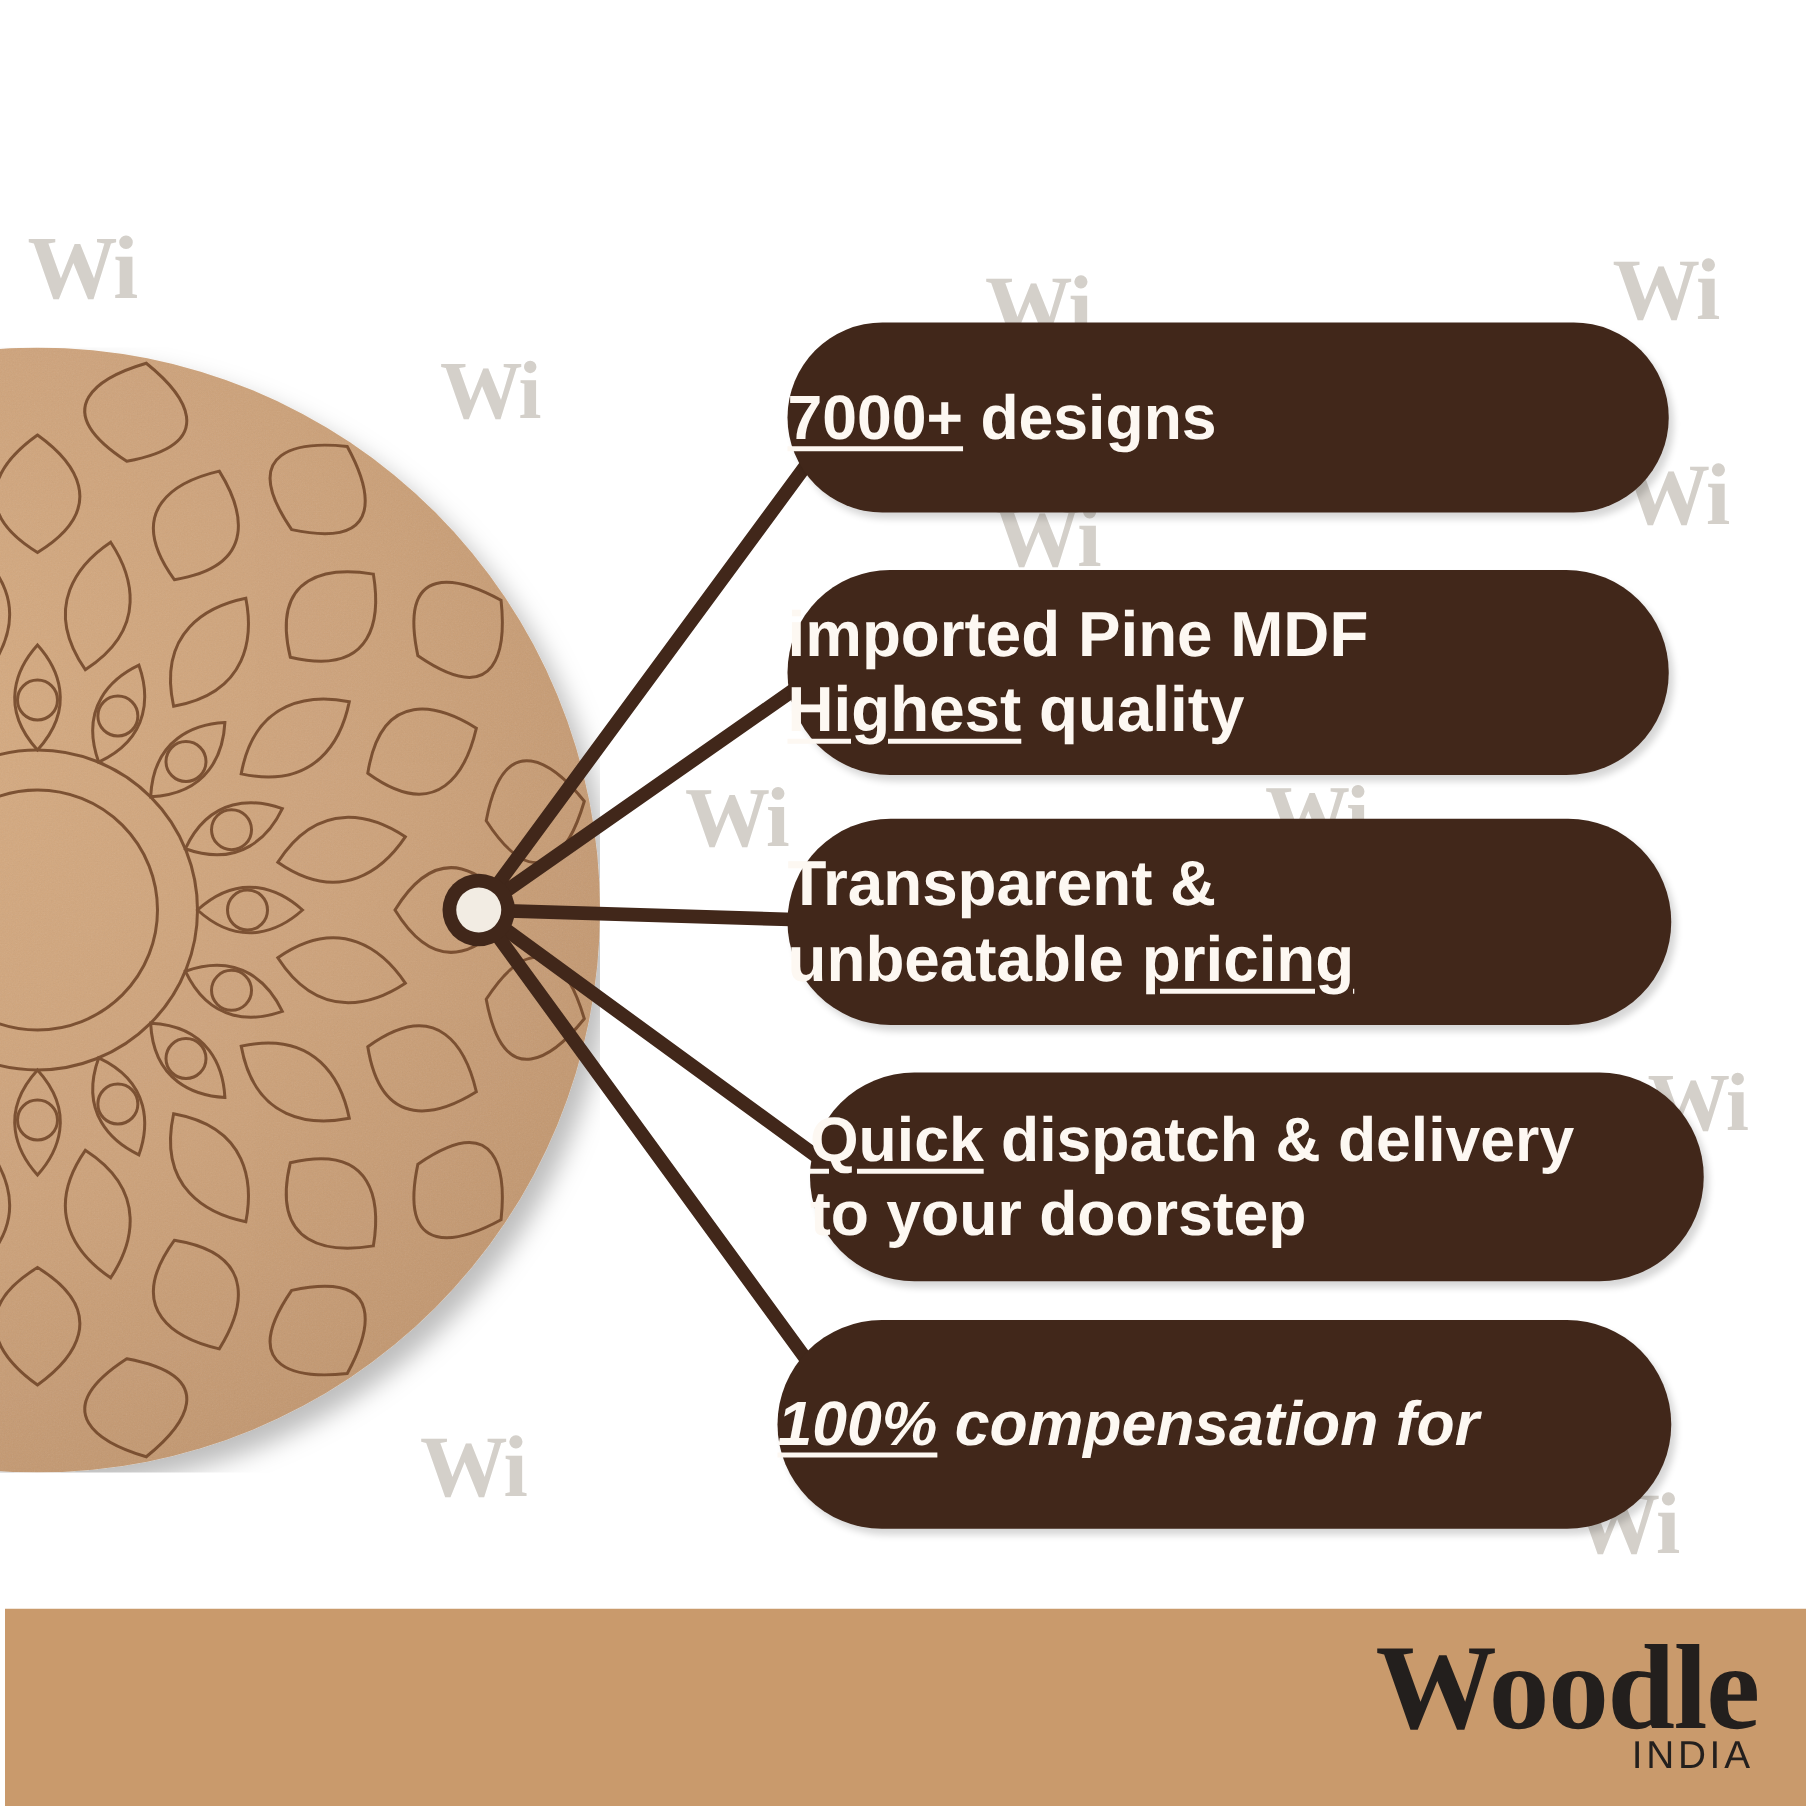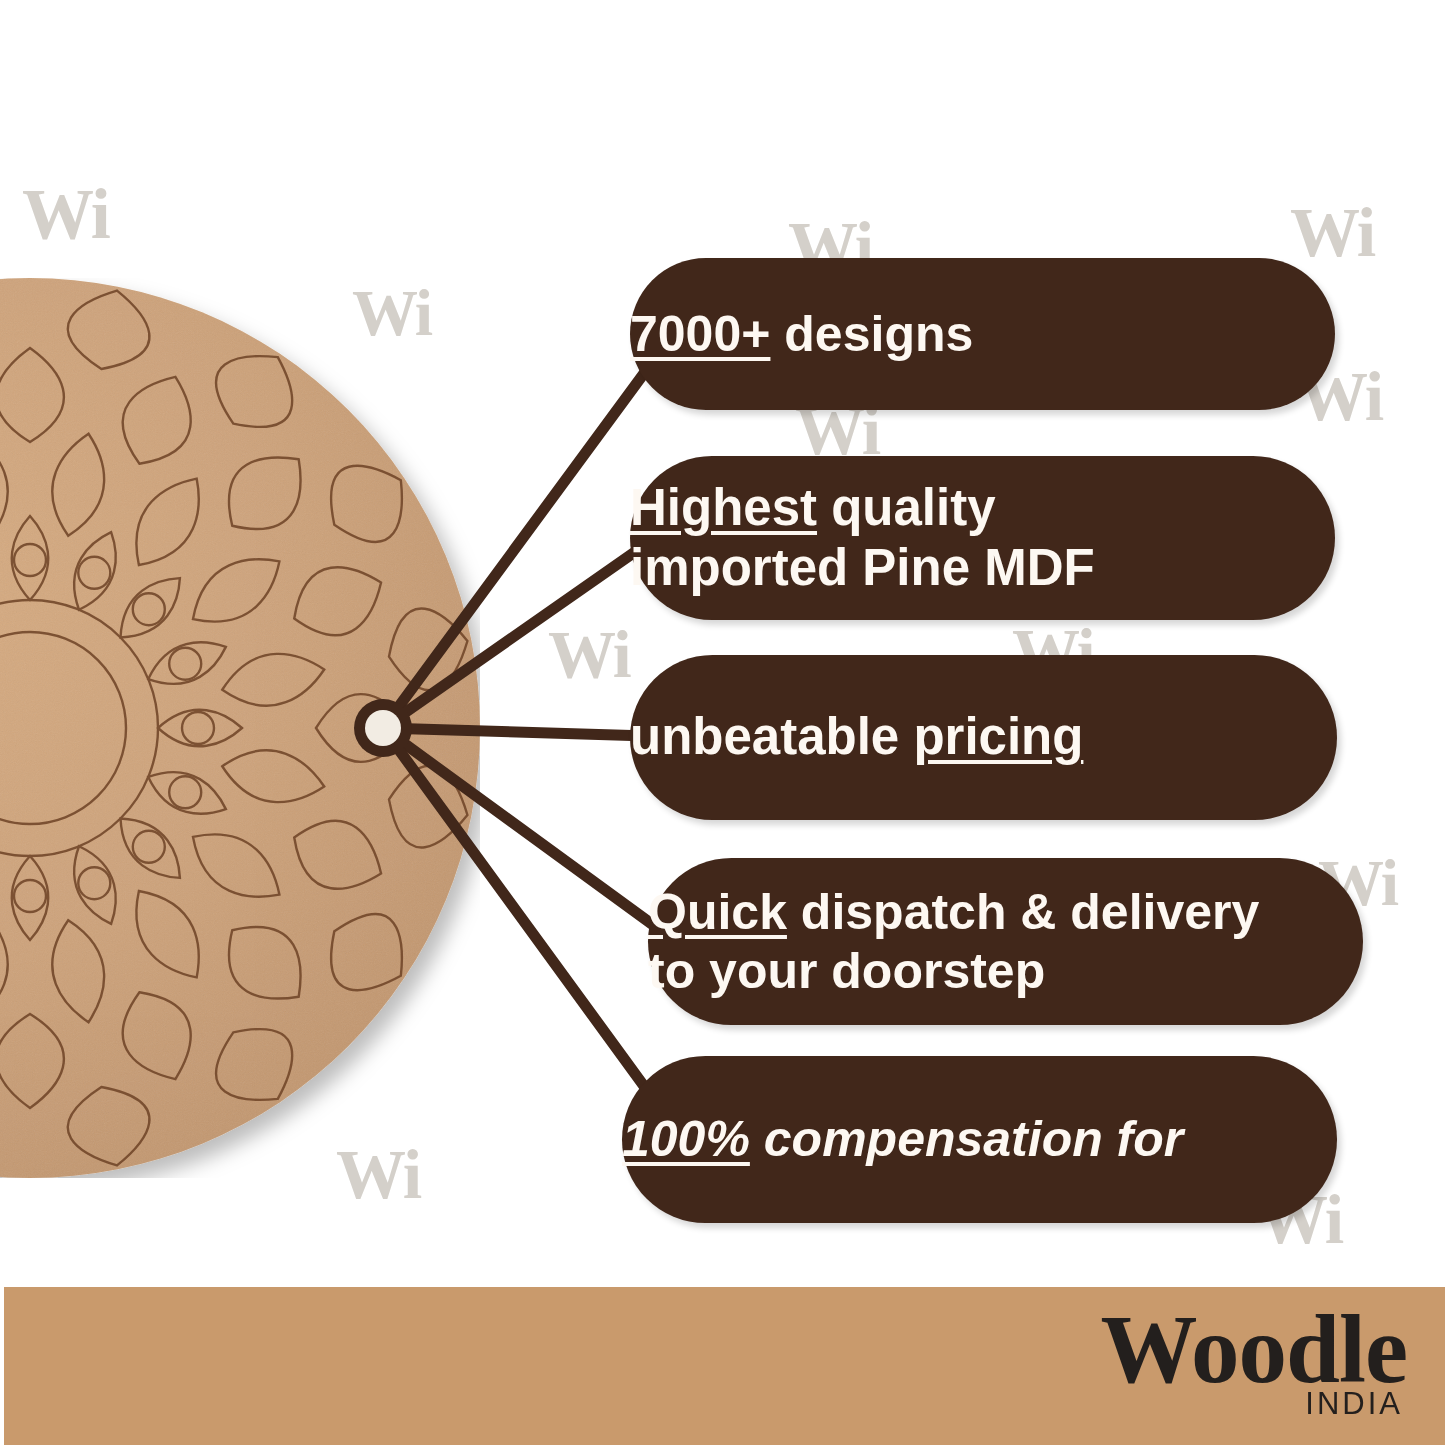--- a/index.html
+++ b/index.html
@@ -310,27 +310,28 @@
 
   <div id="pills">
 
     <div class="pill" id="pill-1">
       <div class="ln">
         <span class="u">7000+</span><span> designs</span>
       </div>
     </div>
 
     <div class="pill" id="pill-2">
+      <div class="ln">imported Pine MDF</div>
       <div class="ln">
         <span class="u">Highest</span><span> quality</span>
       </div>
-      <div class="ln">imported Pine MDF</div>
     </div>
 
     <div class="pill" id="pill-3">
+      <div class="ln">Transparent &amp;</div>
       <div class="ln">
         <span>unbeatable </span><span class="u">pricing</span>
       </div>
     </div>
 
     <div class="pill" id="pill-4">
       <div class="ln">
         <span class="u">Quick</span><span> dispatch &amp; delivery</span>
       </div>
       <div class="ln">to your doorstep</div>

